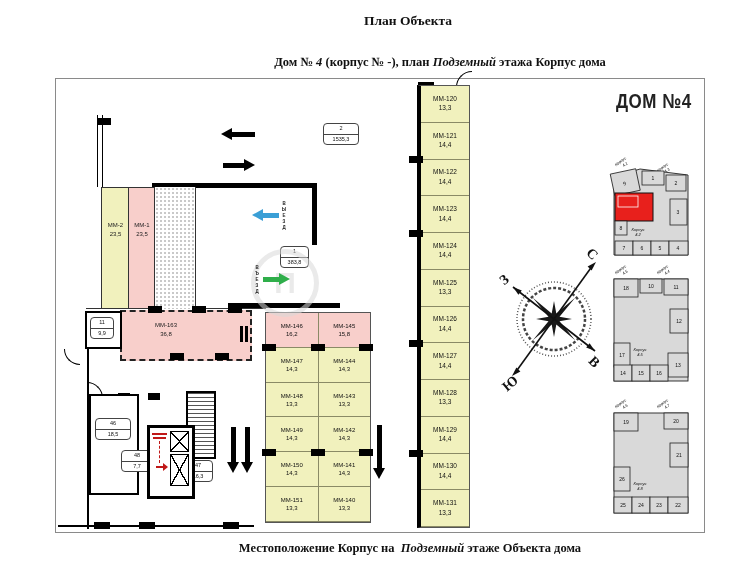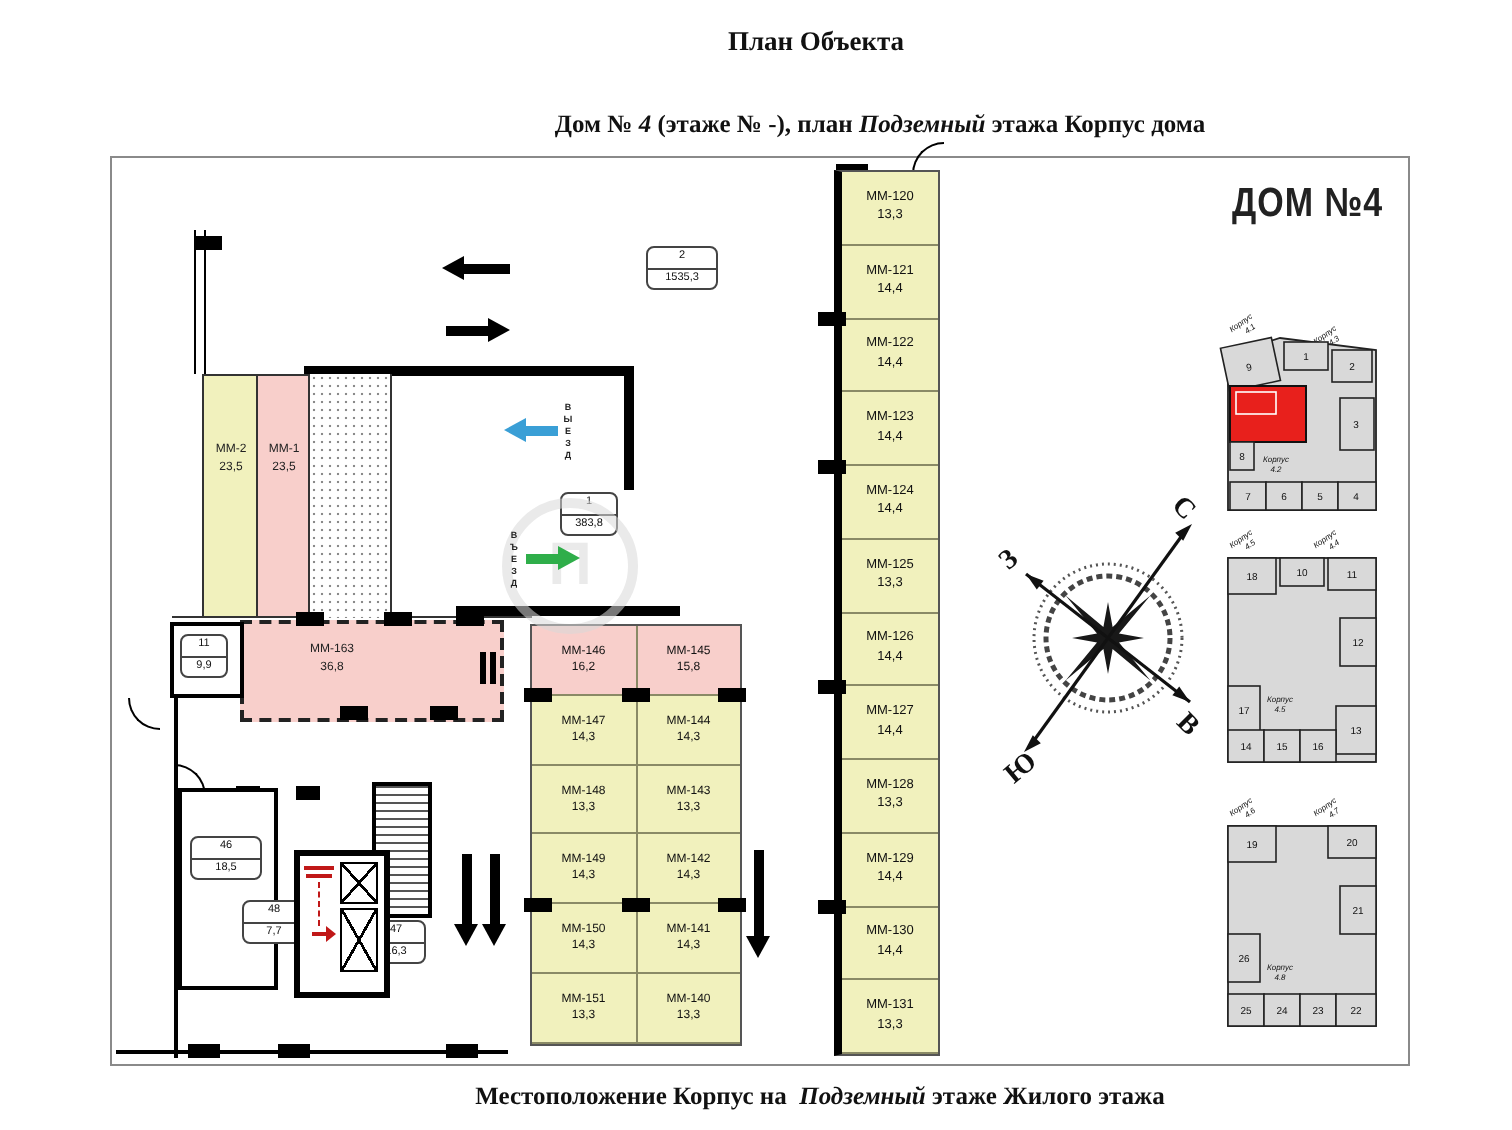--- a/index.html
+++ b/index.html
@@ -53,21 +53,21 @@
   #dom-title{font-weight:bold;font-size:17px;letter-spacing:.5px;color:#222;transform:scaleY(1.2)}
   .redbar{position:absolute;background:#c01818}
 </style>
 </head>
 <body>
 
 <div id="page">
 
   <div class="abs serif center-line" style="top:13px;font-size:13.5px;transform:translateX(30px)">План Объекта</div>
   <div class="abs serif serif-line center-line" style="top:55px;font-size:12.5px;transform:translateX(62px)">
-    <span>Дом № </span><span class="ital">4</span><span> (этаже № -), план </span><span class="ital">Подземный</span><span> этажа Корпус дома</span>
+    <span>Дом № </span><span class="ital">4</span><span> (корпус № -), план </span><span class="ital">Подземный</span><span> этажа Корпус дома</span>
   </div>
 
   <div id="plan-box" class="abs">
 
     <div class="abs" style="left:41px;top:36px;width:4px;height:72px;border-left:1px solid #000;border-right:1px solid #000"></div>
     <div class="abs wall" style="left:42px;top:39px;width:13px;height:7px"></div>
     <div class="abs wall" style="left:96px;top:104px;width:162px;height:5px"></div>
     <div class="abs wall" style="left:256px;top:104px;width:5px;height:62px"></div>
     <div class="abs wall" style="left:172px;top:224px;width:112px;height:5px"></div>
     <div class="abs" style="left:30px;top:229px;width:180px;height:1px;background:#333"></div>
@@ -448,16 +448,16 @@
 
     <div id="watermark" class="abs" style="left:0;top:0;width:648px;height:453px">
       <div id="wm-circle" class="abs" style="left:195px;top:170px;width:58px;height:58px">
           <span>П</span>
         </div>
     </div>
 
   </div>
 
   <div class="abs serif serif-line center-line" style="top:541px;font-size:12.5px;transform:translateX(32px)">
-    <span>Местоположение Корпус на  </span><span class="ital">Подземный</span><span> этаже Жилого этажа</span>
+    <span>Местоположение Корпус на  </span><span class="ital">Подземный</span><span> этаже Объекта дома</span>
   </div>
 
 </div>
 
 </body></html>

